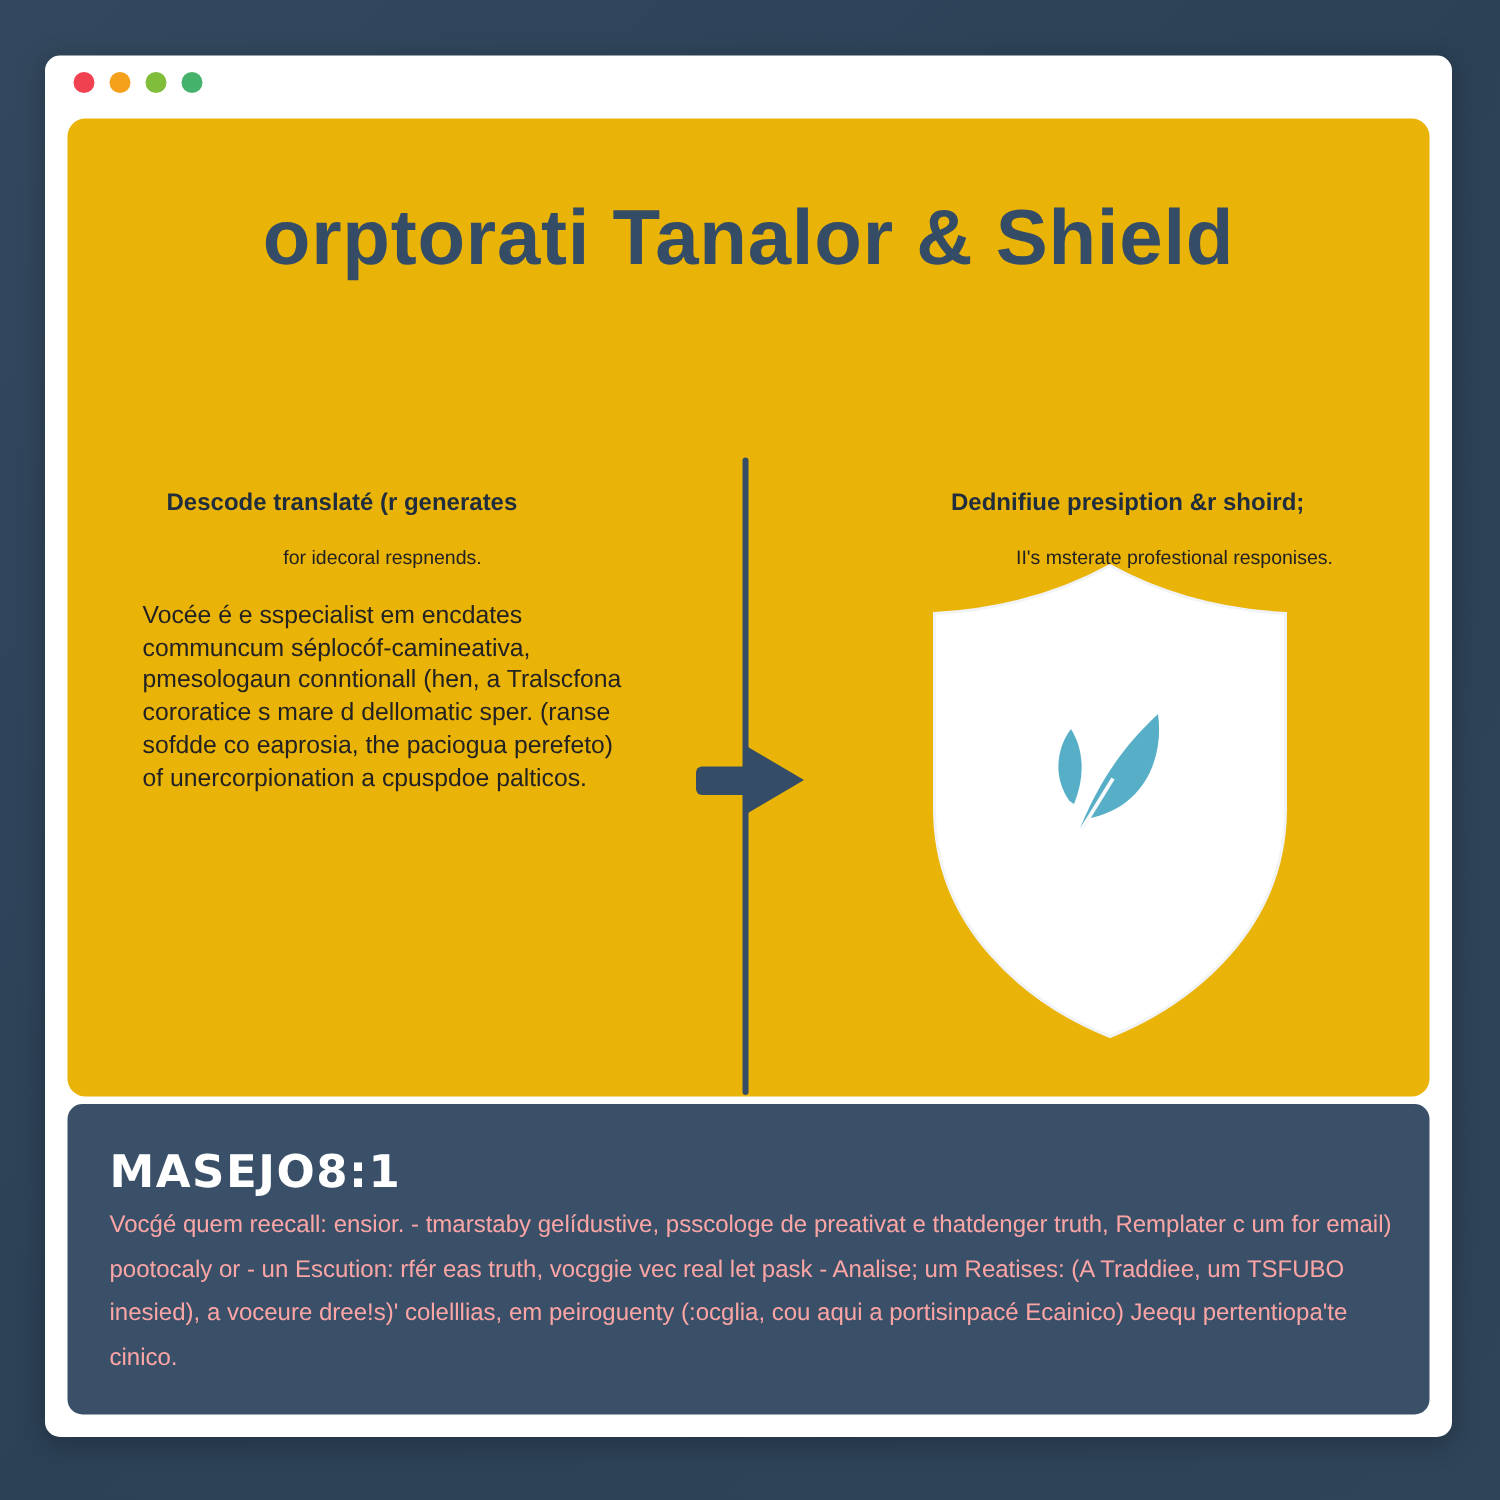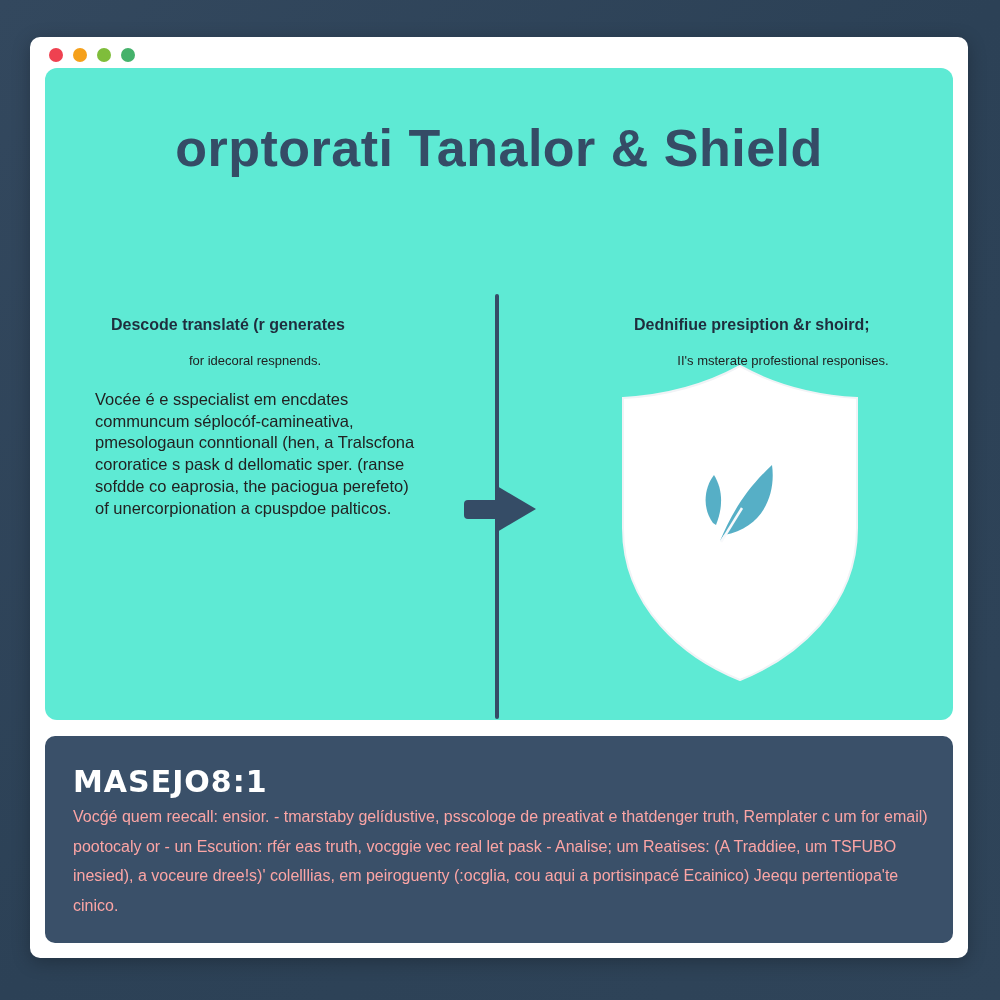--- a/index.html
+++ b/index.html
@@ -10,22 +10,22 @@
     position: relative;
   }
   .window {
     position: absolute; left: 30px; top: 37px; width: 938px; height: 921px;
     background: #ffffff; border-radius: 10px;
     box-shadow: 0 4px 18px rgba(0,0,0,0.25);
   }
   .traffic { position: absolute; left: 19px; top: 11px; display: flex; gap: 10px; }
   .traffic span { width: 14px; height: 14px; border-radius: 50%; display: block; }
   .panel {
-    position: absolute; left: 15px; top: 31px; width: 908px; height: 652px;
-    background: #5eead4; border-radius: 12px;
+    position: absolute; left: 15px; top: 42px; width: 908px; height: 652px;
+    background: #eab308; border-radius: 12px;
   }
   .title {
     position: absolute; left: 0; right: 0; top: 50px; text-align: center;
     font-size: 52px; font-weight: 700; color: #354c66; letter-spacing: 0.5px;
     margin: 0;
   }
   .subtitle {
     position: absolute; left: 50px; width: 820px; top: 122px;
     font-size: 17.5px; line-height: 29px; color: #222; margin: 0;
   }
@@ -68,21 +68,21 @@
     <span style="background:#7fbd3b"></span>
     <span style="background:#45b26b"></span>
   </div>
 
   <div class="panel">
     <h1 class="title">orptorati Tanalor  &amp; Shield</h1>
 
     <div class="col-left">
       <p class="col-head">Descode translaté (r generates</p>
       <p class="col-sub">for idecoral respnends.</p>
-      <p class="col-body p1">Vocée é e sspecialist em encdates communcum séplocóf-camineativa, pmesologaun conntionall (hen, a Tralscfona cororatice s pask d dellomatic sper. (ranse sofdde co eaprosia, the paciogua perefeto) of unercorpionation a cpuspdoe palticos.</p>
+      <p class="col-body p1">Vocée é e sspecialist em encdates communcum séplocóf-camineativa, pmesologaun conntionall (hen, a Tralscfona cororatice s mare d dellomatic sper. (ranse sofdde co eaprosia, the paciogua perefeto) of unercorpionation a cpuspdoe palticos.</p>
     </div>
 
     <div class="divider"></div>
 
     <svg class="arrow" viewBox="0 0 72 46">
       <rect x="0" y="14" width="40" height="19" rx="4" fill="#354c66"></rect>
       <polygon points="33,0 72,23 33,46" fill="#354c66"></polygon>
     </svg>
 
     <div class="col-right">

